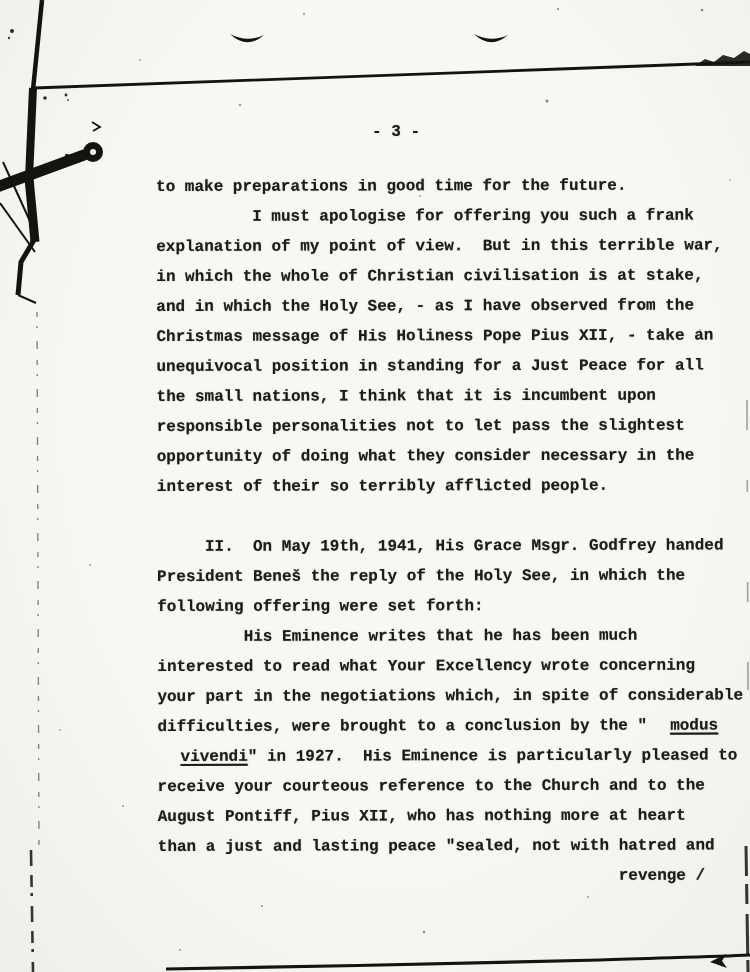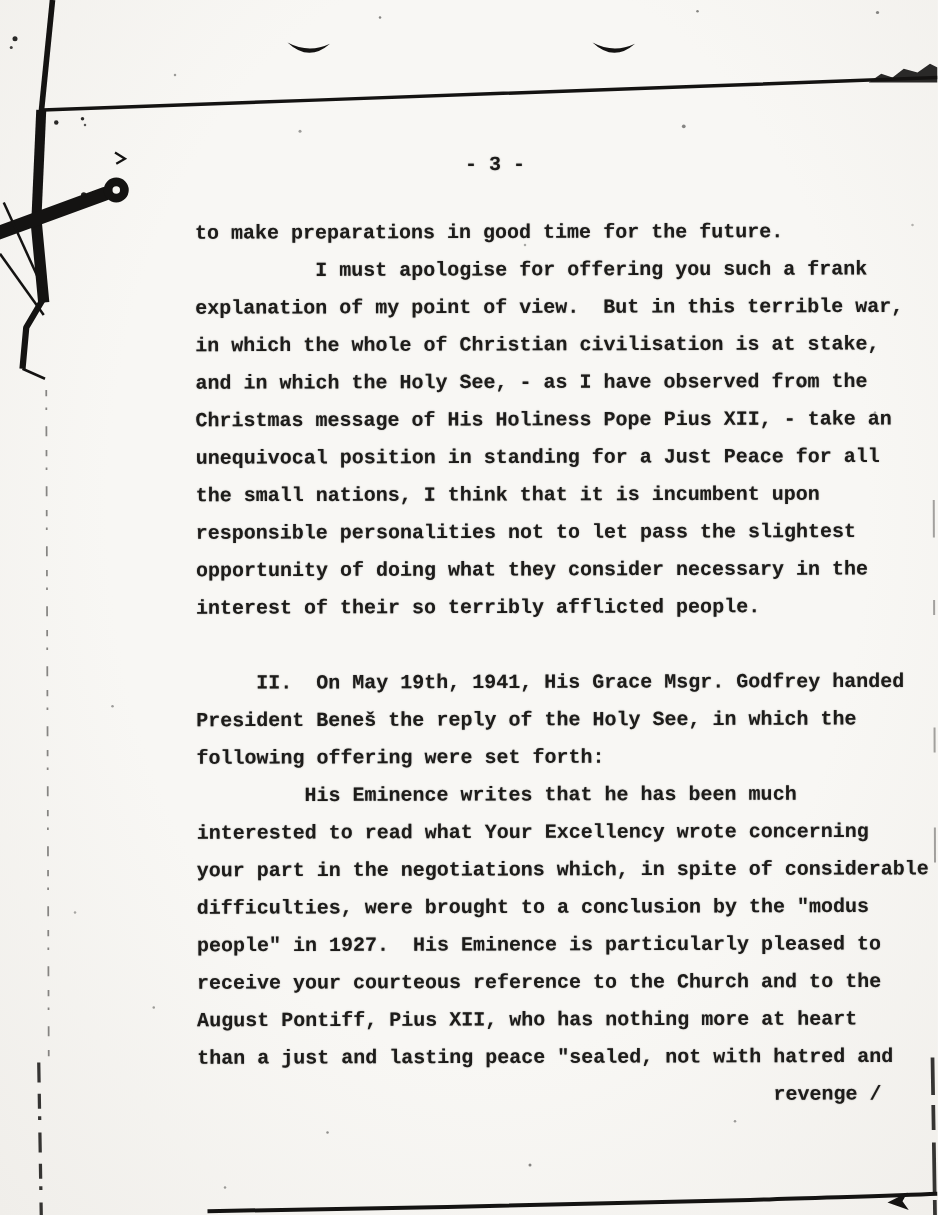--- a/index.html
+++ b/index.html
@@ -14,21 +14,21 @@
   }
   .artifacts{position:absolute;left:0;top:0;pointer-events:none;}
   .typed{
     font-family:"Liberation Mono","DejaVu Sans Mono",monospace;
     font-size:16px;font-weight:700;color:#1d1c1a;white-space:pre;
     text-shadow:0 0 1px rgba(28,26,24,.55);
   }
   .page-number{position:absolute;left:372px;top:121px;line-height:22px;}
   .text-block{position:absolute;left:156px;top:172px;transform:rotate(-0.15deg);transform-origin:0 0;}
   .line{height:30px;line-height:30px;}
-  .u{text-underline-offset:3px;text-decoration-thickness:1.6px;}
+  .u{text-decoration:underline;text-underline-offset:3px;text-decoration-thickness:1.6px;margin-left:23px;}
 </style>
 </head>
 <body>
 
 <div class="scan">
 
   <svg class="artifacts" width="750" height="972" viewBox="0 0 750 972" xmlns="http://www.w3.org/2000/svg">
 
     <path d="M 34 88 C 200 82 420 74 560 69 C 640 66 702 64 750 62" stroke="#141312" stroke-width="2.8" fill="none"></path>
     <path d="M 695 66 L 705 59 L 714 62 L 723 55 L 734 58 L 744 51 L 750 54 L 750 66 Z" fill="#141312" opacity="0.9"></path>
@@ -101,20 +101,20 @@
       <div class="typed line"><span>opportunity of doing what they consider necessary in the</span></div>
       <div class="typed line"><span>interest of their so terribly afflicted people.</span></div>
       <div class="typed line"><span></span></div>
       <div class="typed line"><span>     II.  On May 19th, 1941, His Grace Msgr. Godfrey handed</span></div>
       <div class="typed line"><span>President Beneš the reply of the Holy See, in which the</span></div>
       <div class="typed line"><span>following offering were set forth:</span></div>
       <div class="typed line"><span>         His Eminence writes that he has been much</span></div>
       <div class="typed line"><span>interested to read what Your Excellency wrote concerning</span></div>
       <div class="typed line"><span>your part in the negotiations which, in spite of considerable</span></div>
       <div class="typed line"><span>difficulties, were brought to a conclusion by the "</span><span class="u">modus</span></div>
-      <div class="typed line"><span class="u">people</span><span>" in 1927.  His Eminence is particularly pleased to</span></div>
+      <div class="typed line"><span class="u">vivendi</span><span>" in 1927.  His Eminence is particularly pleased to</span></div>
       <div class="typed line"><span>receive your courteous reference to the Church and to the</span></div>
       <div class="typed line"><span>August Pontiff, Pius XII, who has nothing more at heart</span></div>
       <div class="typed line"><span>than a just and lasting peace "sealed, not with hatred and</span></div>
       <div class="typed line"><span>                                                revenge /</span></div>
     </div>
 
 </div>
 
 </body></html>

